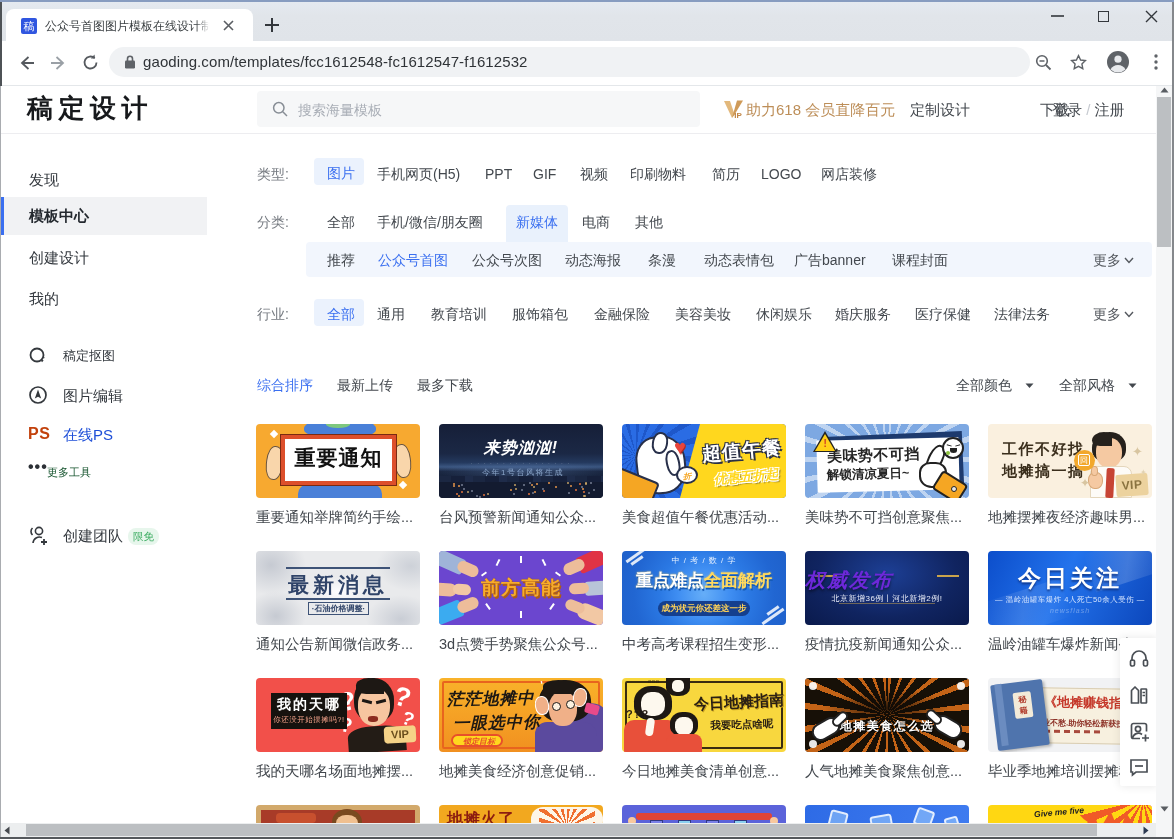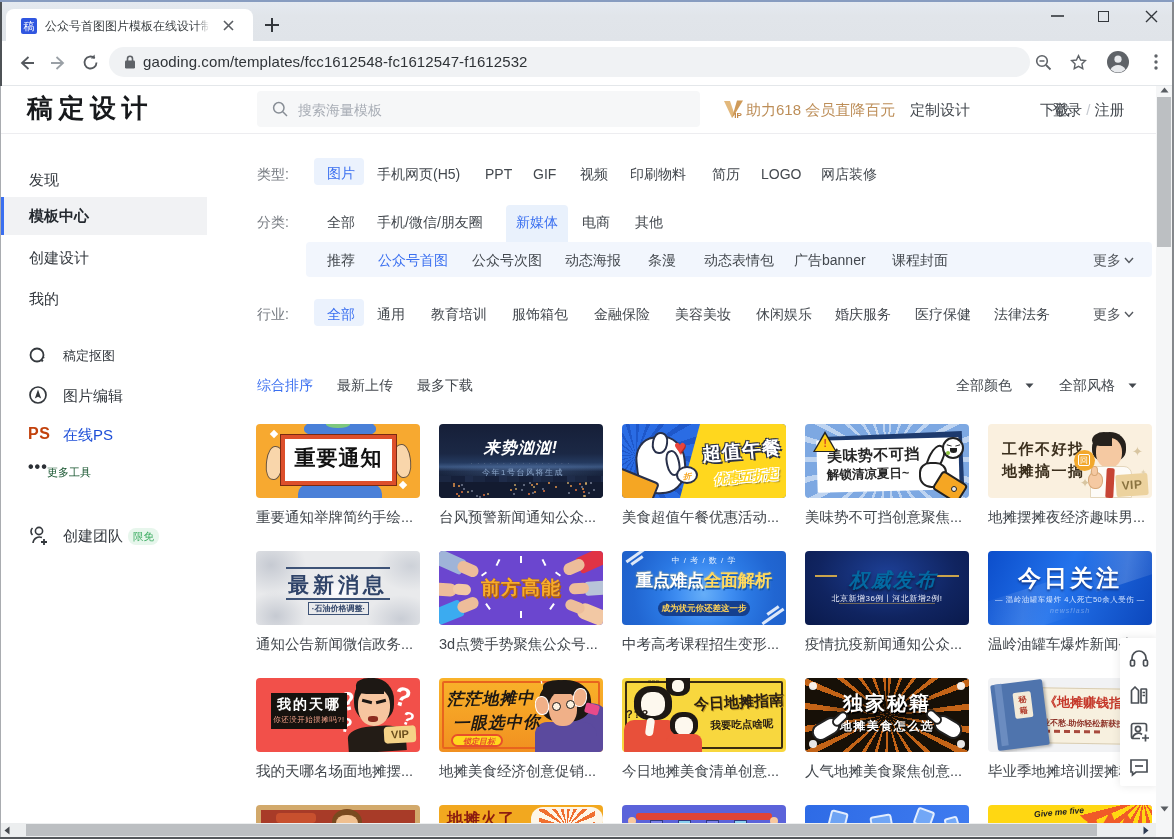--- a/index.html
+++ b/index.html
@@ -306,21 +306,21 @@
 <div class="a" style="left:2px;top:2px;width:26px;height:3px;background:#fff;opacity:0.85;transform:rotate(-35deg)"></div>
 <div class="a" style="left:8px;top:8px;width:14px;height:3px;background:#fff;opacity:0.85;transform:rotate(-35deg)"></div>
 <div class="a" style="left:138px;top:64px;width:26px;height:3px;background:#fff;opacity:0.85;transform:rotate(-35deg)"></div>
 <div class="a" style="left:144px;top:58px;width:14px;height:3px;background:#fff;opacity:0.85;transform:rotate(-35deg)"></div>
 </div>
 <div class="cap" style="left:622px;top:635px">中考高考课程招生变形...</div>
 <div class="card" style="left:805px;top:551px;">
 <div class="a" style="width:164px;height:74px;background:radial-gradient(ellipse at 50% 30%,#1d3f95 0,#102460 60%,#0a1a4c 100%)"></div>
 <div class="a" style="left:10px;top:24px;width:22px;height:1.5px;background:#caa44c"></div>
 <div class="a" style="left:132px;top:24px;width:22px;height:1.5px;background:#caa44c"></div>
-<div class="a" style="left:0;top:16px;width:176px;text-align:center;font-size:20px;font-weight:900;font-style:italic;color:#0369a1;letter-spacing:2px;text-shadow:0 2px 3px rgba(0,0,0,0.5)">权威发布</div>
+<div class="a" style="left:0;top:16px;width:176px;text-align:left;font-size:20px;font-weight:900;font-style:italic;color:#6d28d9;letter-spacing:2px;text-shadow:0 2px 3px rgba(0,0,0,0.5)">权威发布</div>
 <div class="a" style="left:34px;top:52px;width:96px;height:1px;background:#caa44c;opacity:0.5"></div>
 <div class="a" style="left:0;top:42px;width:164px;text-align:center;font-size:8px;color:#e8ecf8;letter-spacing:0.5px">北京新增36例丨河北新增2例!</div>
 </div>
 <div class="cap" style="left:805px;top:635px">疫情抗疫新闻通知公众...</div>
 <div class="card" style="left:988px;top:551px;">
 <div class="a" style="width:164px;height:74px;background:linear-gradient(115deg,#0c4ecb 0%,#2373ec 45%,#0c47bc 100%)"></div>
 <div class="a" style="left:100px;top:-10px;width:80px;height:40px;background:linear-gradient(115deg,transparent,rgba(255,255,255,0.18),transparent);transform:rotate(-18deg)"></div>
 <div class="a" style="left:-10px;top:40px;width:90px;height:40px;background:linear-gradient(115deg,transparent,rgba(255,255,255,0.12),transparent);transform:rotate(-18deg)"></div>
 <div class="a" style="left:0;top:12px;width:164px;text-align:center;font-size:23px;font-weight:900;color:#fff;letter-spacing:3px;text-shadow:0 2px 2px rgba(10,30,90,0.6)">今日关注</div>
 <div class="a" style="left:0;top:44px;width:164px;text-align:center;font-size:7.5px;color:#d5e5ff;letter-spacing:0.5px">— 温岭油罐车爆炸 4人死亡50余人受伤 —</div>
@@ -382,21 +382,20 @@
 <div class="a" style="left:26px;top:0px;font-size:6px;color:#2a2014;letter-spacing:0.5px">ooo</div>
 <div class="a" style="left:72px;top:15px;width:90px;text-align:center;font-size:15px;font-weight:900;color:#2a2014;transform:rotate(-3deg);letter-spacing:0px;white-space:nowrap;text-shadow:1px 1px 0 #c8a020">今日地摊指南</div>
 <div class="a" style="left:84px;top:40px;width:72px;text-align:center;font-size:10.5px;font-weight:900;color:#2a2014;transform:rotate(-2deg)">我要吃点啥呢</div>
 
 </div>
 <div class="cap" style="left:622px;top:762px">今日地摊美食清单创意...</div>
 <div class="card" style="left:805px;top:678px;">
 <div class="a" style="width:164px;height:74px;background:#171007;"></div>
 <div class="a" style="left:-40px;top:-60px;width:244px;height:194px;background:repeating-conic-gradient(from 2deg at 50% 50%,rgba(214,108,24,0.9) 0deg 4.5deg,transparent 4.5deg 16deg)"></div>
 <div class="a" style="left:20px;top:10px;width:124px;height:40px;background:radial-gradient(closest-side,rgba(16,10,5,0.85),rgba(16,10,5,0.0));border-radius:50%"></div>
-<div class="a" style="left:0;top:12px;width:164px;text-align:center;font-size:20px;font-weight:900;color:#fff;letter-spacing:2px;text-shadow:1px 2px 0 #000">独家秘籍</div>
 <div class="a" style="left:0;top:40px;width:164px;text-align:center;font-size:12px;font-weight:900;color:#fff;letter-spacing:1.5px;text-shadow:1px 1px 0 #000">地摊美食怎么选</div>
 <div class="a" style="left:6px;top:42px;width:30px;height:18px;background:#fff;border:2px solid #222;border-radius:9px;transform:rotate(-30deg)"></div>
 <div class="a" style="left:26px;top:36px;width:18px;height:10px;background:#fff;border:2px solid #222;border-radius:5px;transform:rotate(-42deg)"></div>
 <div class="a" style="left:128px;top:40px;width:30px;height:18px;background:#fff;border:2px solid #222;border-radius:9px;transform:rotate(30deg)"></div>
 <div class="a" style="left:120px;top:34px;width:18px;height:10px;background:#fff;border:2px solid #222;border-radius:5px;transform:rotate(42deg)"></div>
 <div class="a" style="left:4px;top:62px;width:8px;height:8px;background:#fff;border-radius:50%;opacity:0.9"></div>
 <div class="a" style="left:152px;top:62px;width:8px;height:8px;background:#fff;border-radius:50%;opacity:0.9"></div>
 <div class="a" style="left:4px;top:4px;width:8px;height:8px;background:#fff;border-radius:50%;opacity:0.9"></div>
 <div class="a" style="left:152px;top:4px;width:8px;height:8px;background:#fff;border-radius:50%;opacity:0.9"></div>
 </div>

